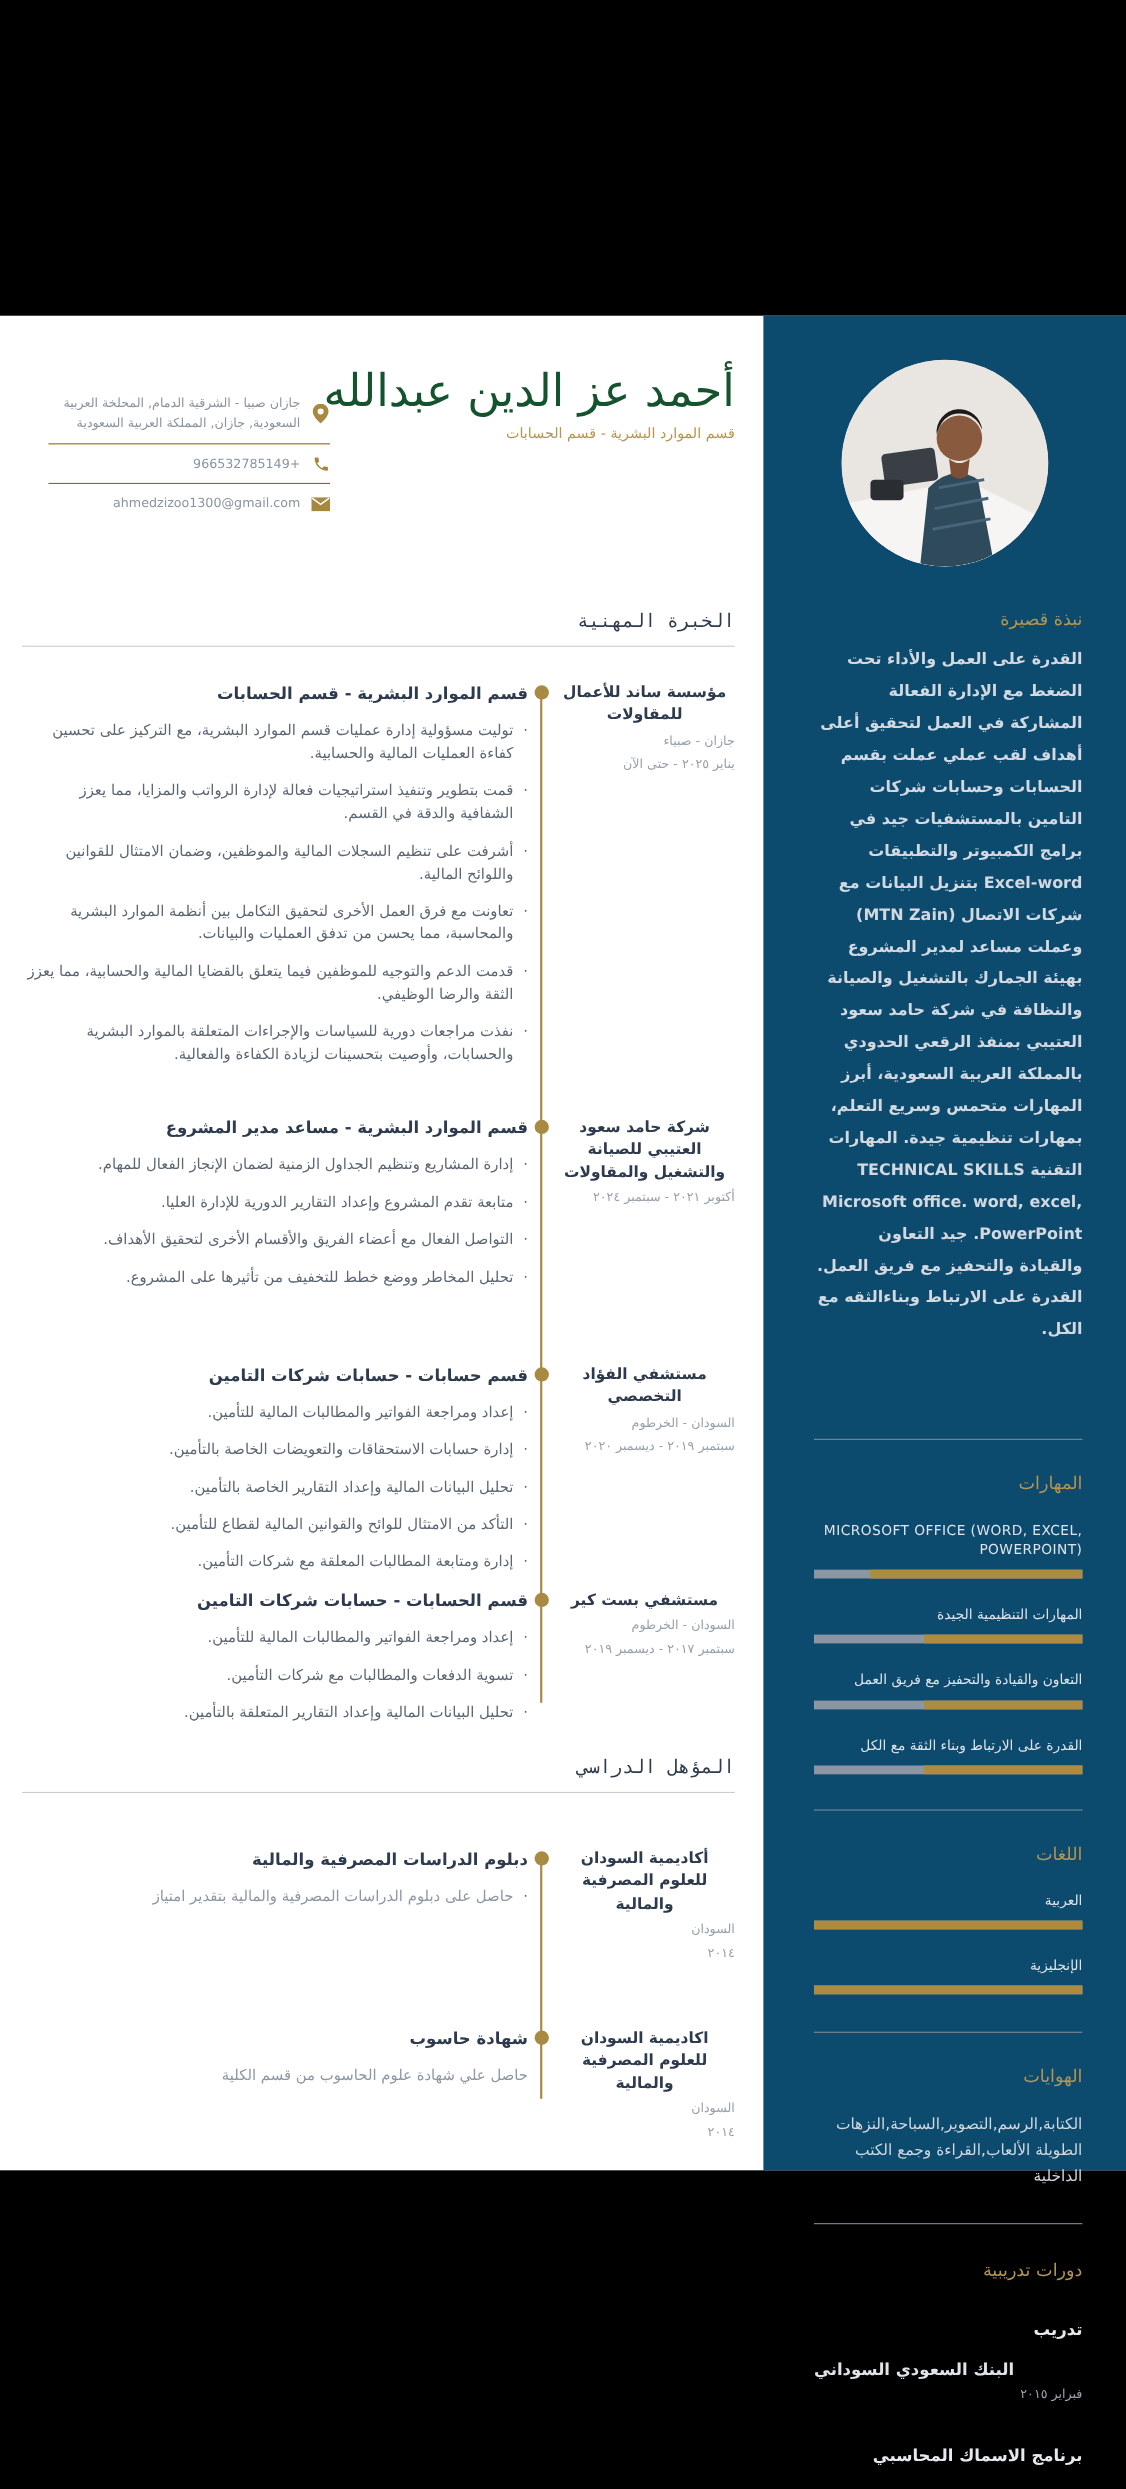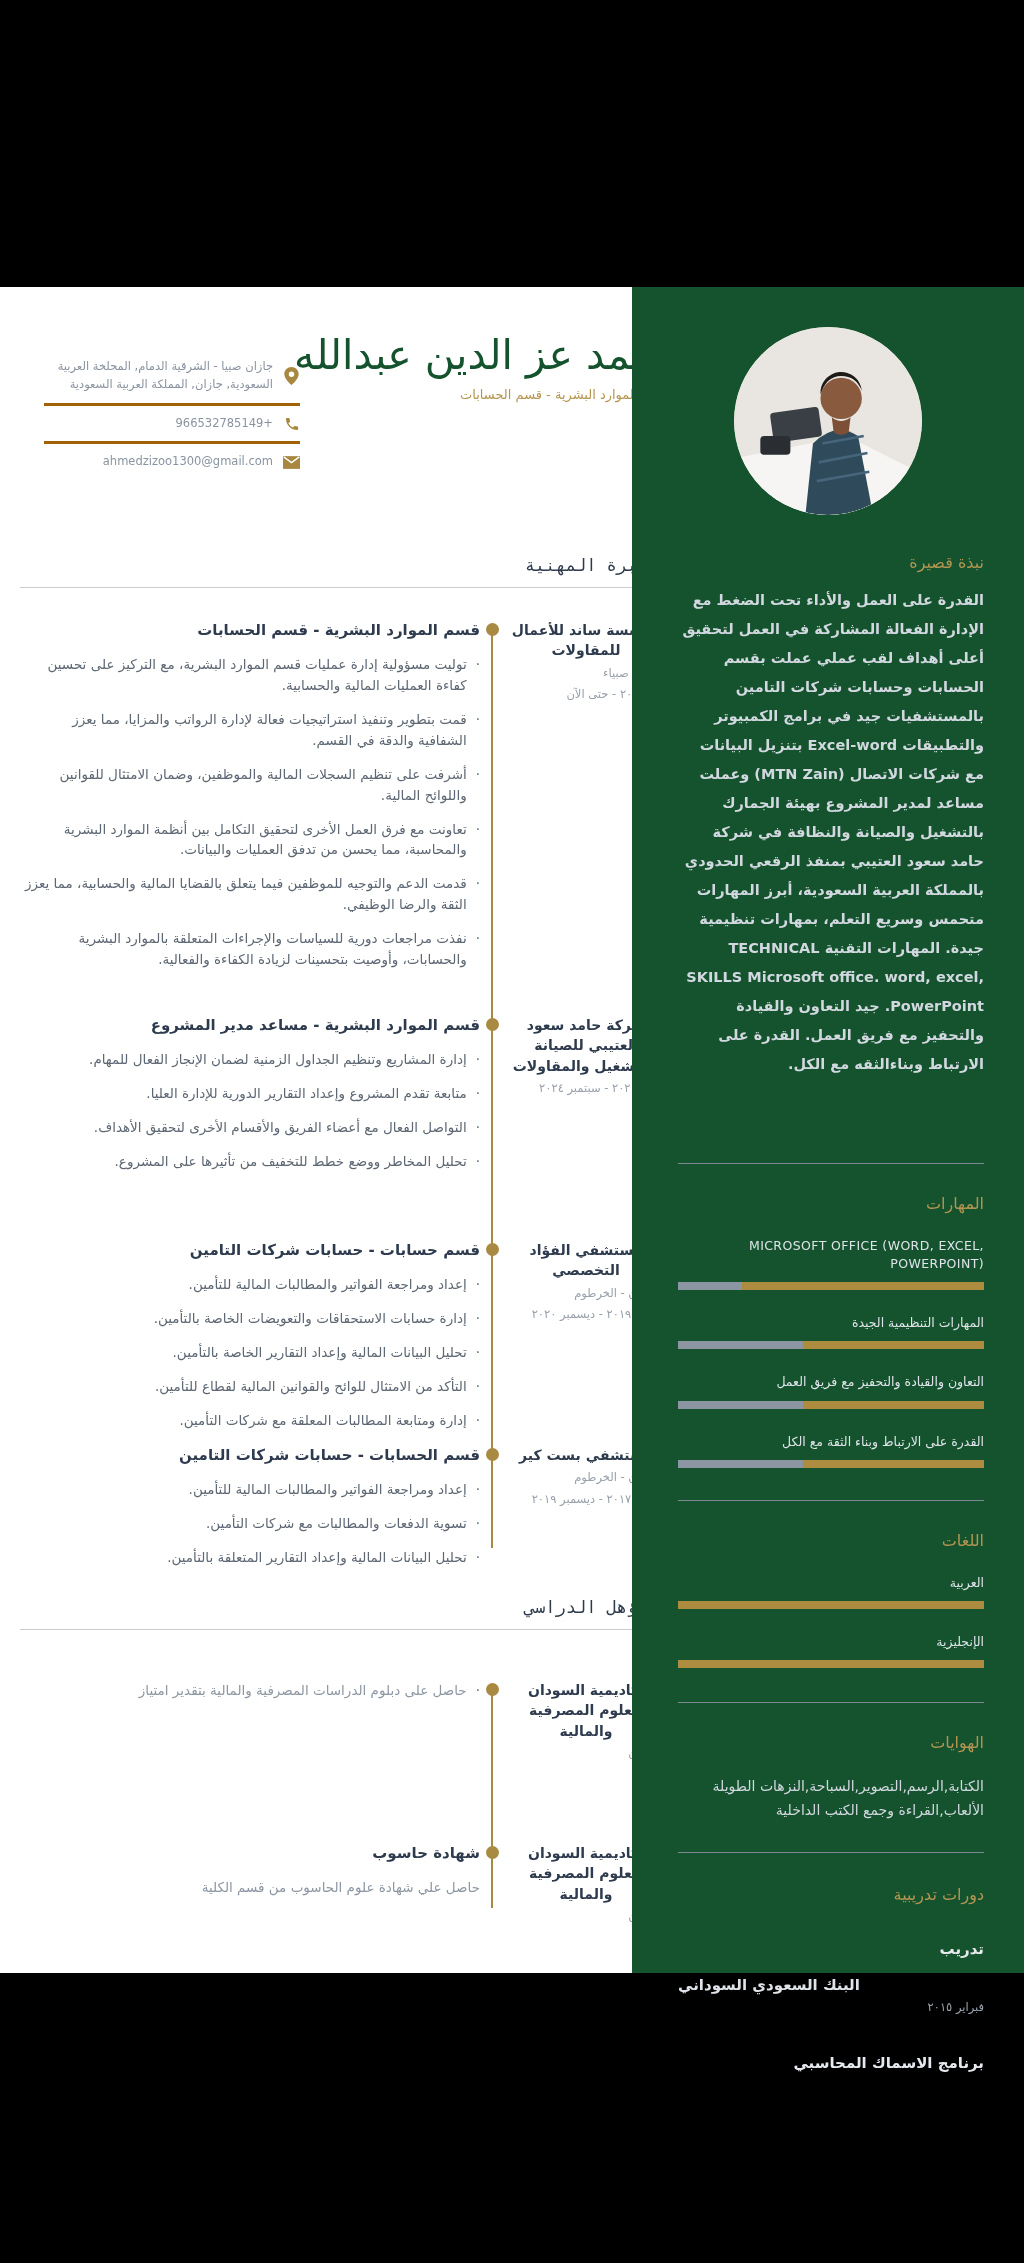--- a/index.html
+++ b/index.html
@@ -4,21 +4,21 @@
 <style>
   html,body{margin:0;padding:0;}
   body{
     width:1024px;height:2263px;position:relative;background:#000;
     font-family:"DejaVu Sans",sans-serif;overflow:hidden;
   }
   .serif{font-family:"DejaVu Serif","DejaVu Sans",serif;}
   
   .page{position:absolute;top:287px;left:0;width:1024px;height:1686px;background:#ffffff;}
   
-  .sidebar{position:absolute;top:0;right:0;width:392px;height:100%;background:#14532d;direction:rtl;color:#d6dce3;}
+  .sidebar{position:absolute;top:0;right:0;width:330px;height:100%;background:#0c4a6e;direction:rtl;color:#d6dce3;}
   .sb-inner{padding:0 40px 0 46px;}
   .photo-wrap{width:188px;height:188px;border-radius:50%;overflow:hidden;margin:40px auto 0;background:#eae8e4;}
   .sb-h{color:#b49551;font-size:16px;font-weight:400;text-align:right;margin:0;}
   .about-h{margin-top:38px;}
   .sb-text{font-size:14.5px;line-height:29px;font-weight:bold;color:#d2d8e0;text-align:right;margin-top:14px;}
   .sb-div{border:none;border-top:1px solid #7e8895;margin:0;}
   .div1{margin-top:84px;} .div2{margin-top:32px;} .div3{margin-top:34px;} .div4{margin-top:30px;}
   .skills-h,.lang-h,.hob-h{margin-top:30px;}
   .courses-h{margin-top:32px;}
   .skill-label{font-size:12.5px;letter-spacing:.4px;color:#dfe4ea;text-align:right;margin-top:24px;line-height:1.45;}
@@ -29,21 +29,21 @@
   .course-org{font-weight:bold;font-size:15px;color:#dfe4ea;text-align:left;margin-top:18px;}
   .course-date{font-size:11.5px;color:#9aa3ae;text-align:right;margin-top:6px;}
   .course2{margin-top:40px;}
   
   .main{position:absolute;top:0;left:0;width:694px;height:100%;}
   .identity{position:absolute;top:45px;right:26px;text-align:right;direction:rtl;}
   .name{font-size:41px;line-height:1.15;color:#14532d;font-weight:400;margin:0;}
   .subtitle{font-size:13px;color:#b6954f;margin-top:8px;}
   .contact{position:absolute;top:62px;left:44px;width:256px;direction:rtl;}
   .c-row{display:flex;gap:10px;align-items:center;padding:9px 0;}
-  .c-row.bordered{border-bottom:3px solid #a16207;}
+  .c-row.bordered{border-bottom:1px solid #a16207;}
   .c-icon{flex:0 0 17px;display:flex;align-items:center;justify-content:center;}
   .c-text{flex:1;text-align:right;font-size:11.5px;line-height:1.55;color:#8a93a0;word-break:break-word;}
   .sec-head{position:absolute;left:20px;right:26px;direction:rtl;}
   .sec-head h2{text-align:right;font-size:17px;font-weight:400;color:#2e3b4e;margin:0;font-family:Liberation Mono, monospace;}
   .sec-head hr{border:none;border-top:1px solid #c9ccd1;margin:11px 0 0;}
   .xp-head{top:268px;} .edu-head{top:1310px;}
   .tl-seg{position:absolute;left:491px;width:2px;background:#a98a42;}
   .seg1{top:341px;height:920px;} .seg2{top:1403px;height:218px;}
   .entry{position:absolute;left:20px;right:26px;direction:rtl;display:grid;grid-template-columns:164px 24px 1fr;}
   .xp1{top:333px;} .xp2{top:728px;} .xp3{top:953px;} .xp4{top:1158px;}
@@ -249,20 +249,21 @@
     <div class="entry edu1">
       <div class="e-side">
         <div class="employer">أكاديمية السودان للعلوم المصرفية والمالية</div>
         <div class="e-meta">السودان</div>
         <div class="e-meta">٢٠١٤</div>
       </div>
       <div class="e-tl">
           <span class="e-dot"></span>
         </div>
       <div class="e-body">
+        <div class="role">دبلوم الدراسات المصرفية والمالية</div>
         <div class="edu-note">
             <span class="b-dot">·</span>
             <span>حاصل على دبلوم الدراسات المصرفية والمالية بتقدير امتياز</span>
           </div>
       </div>
     </div>
 
     <div class="entry edu2">
       <div class="e-side">
         <div class="employer">اكاديمية السودان للعلوم المصرفية والمالية</div>

